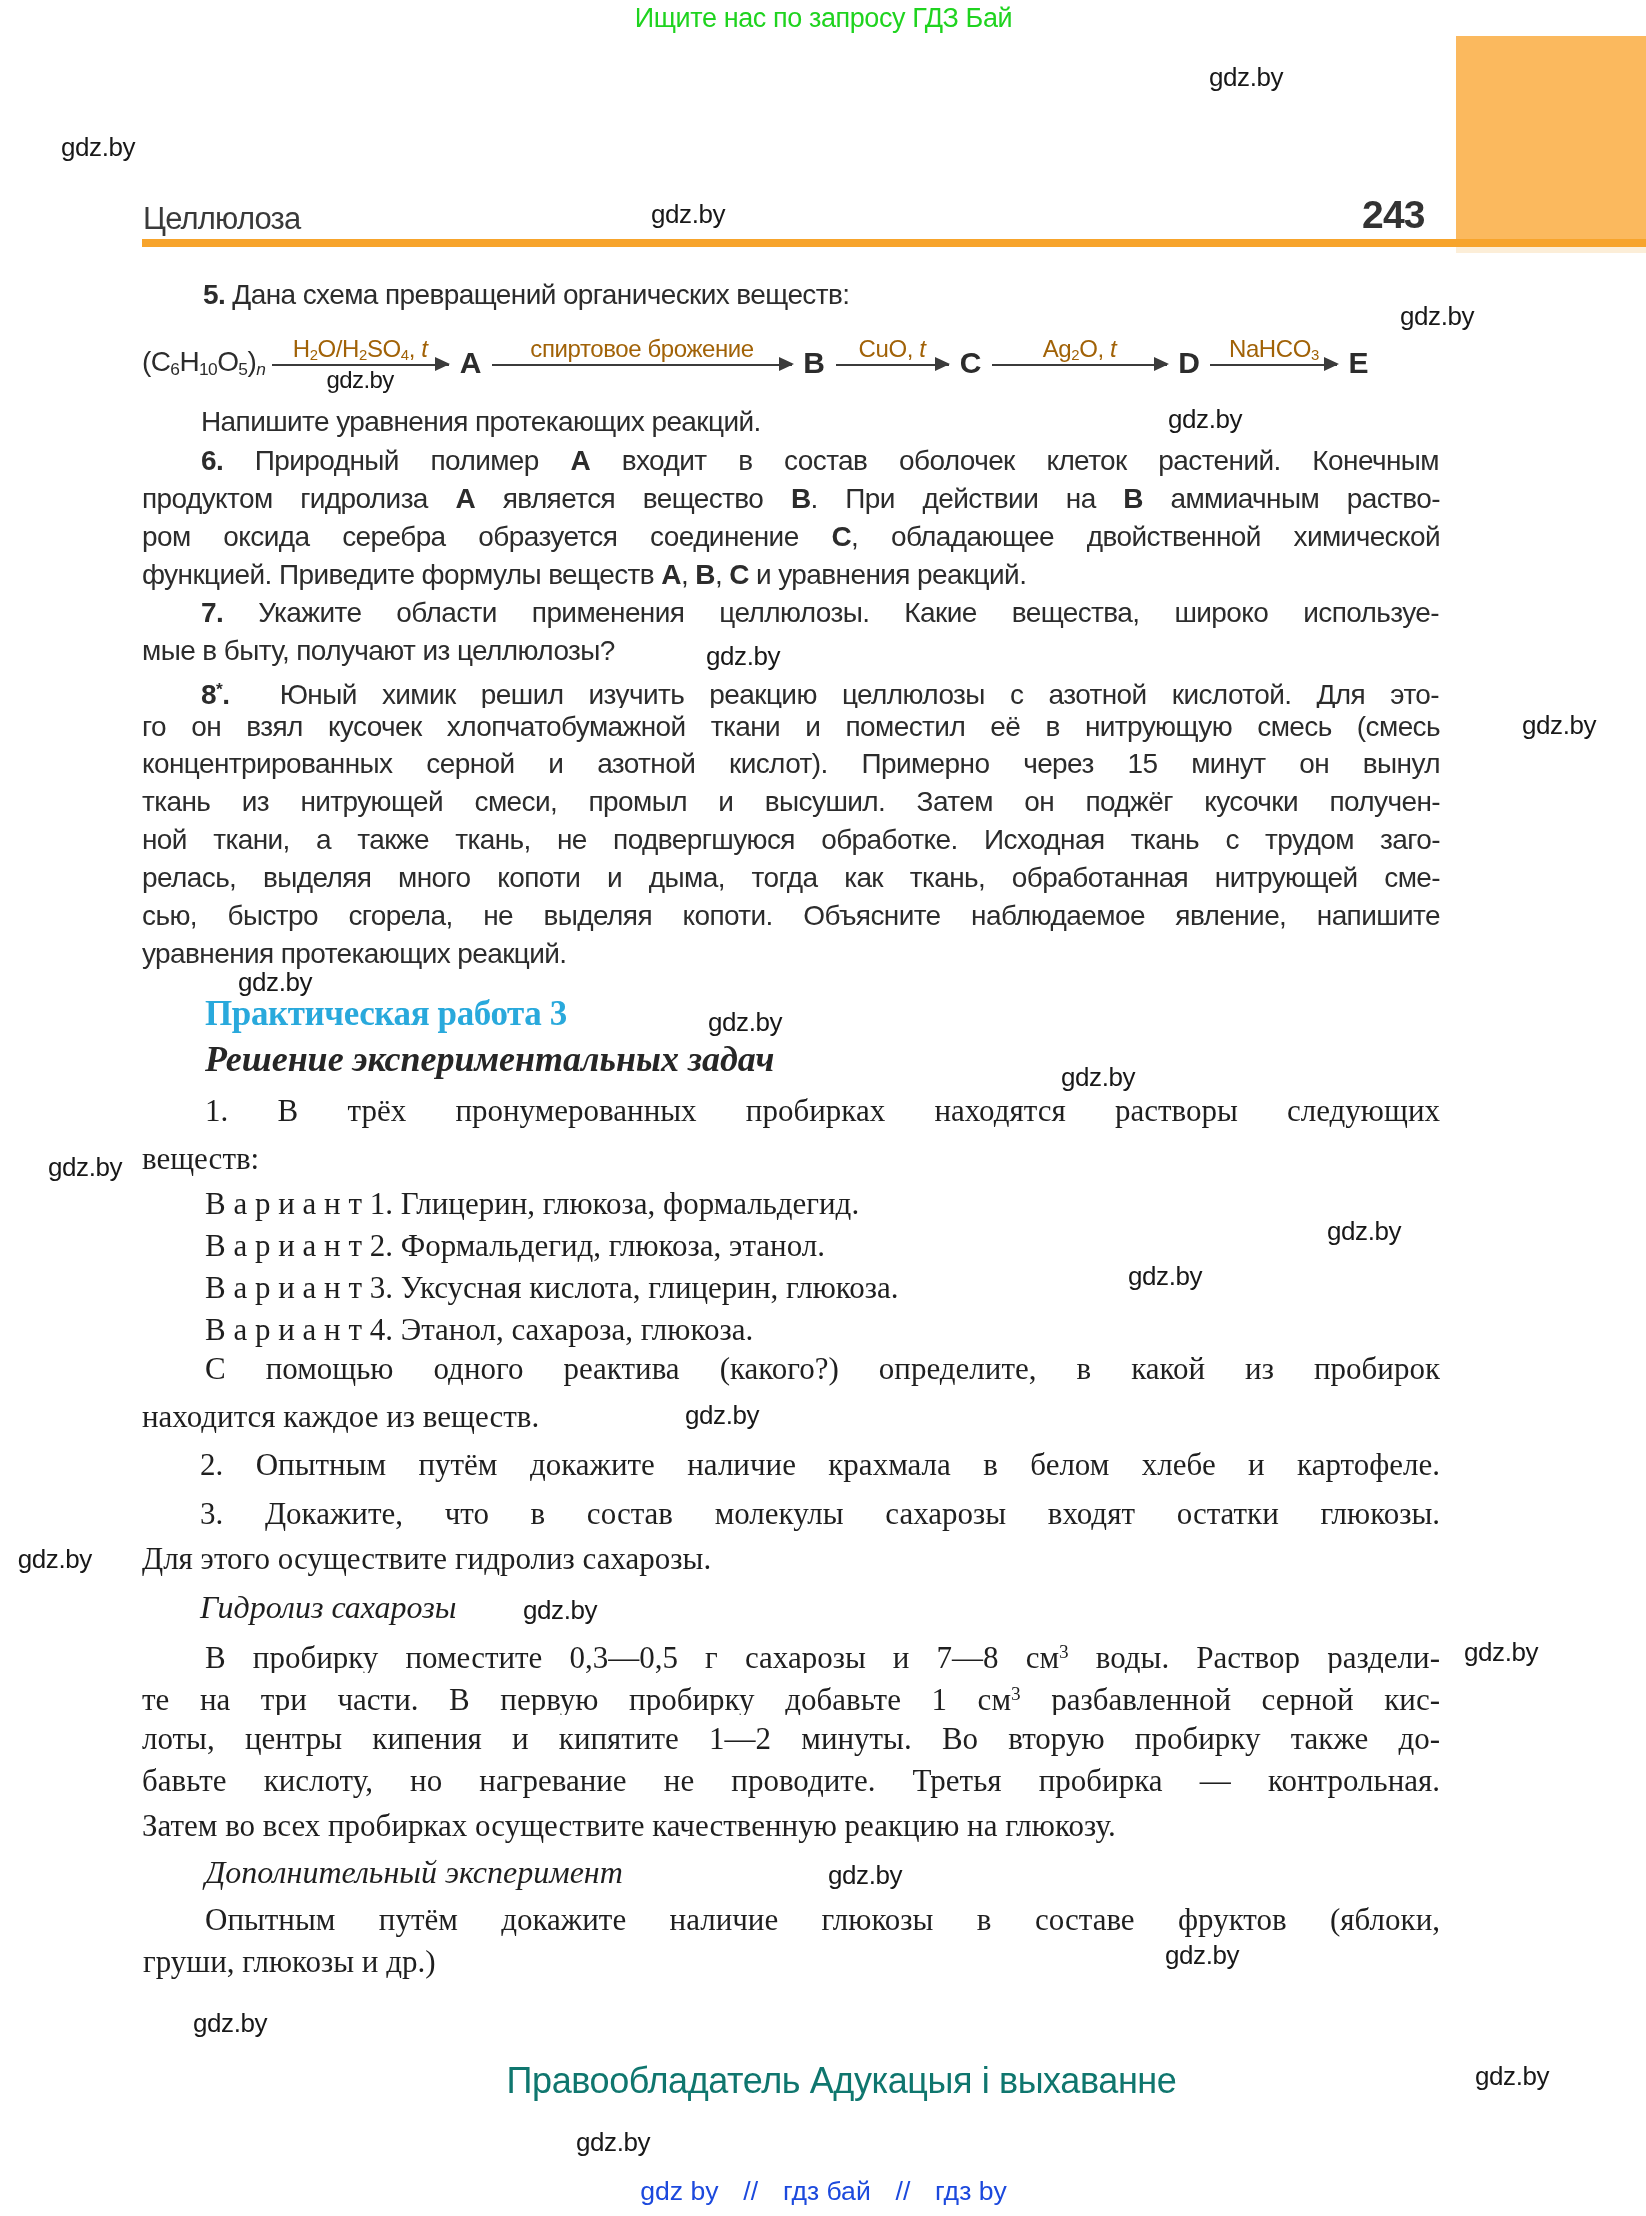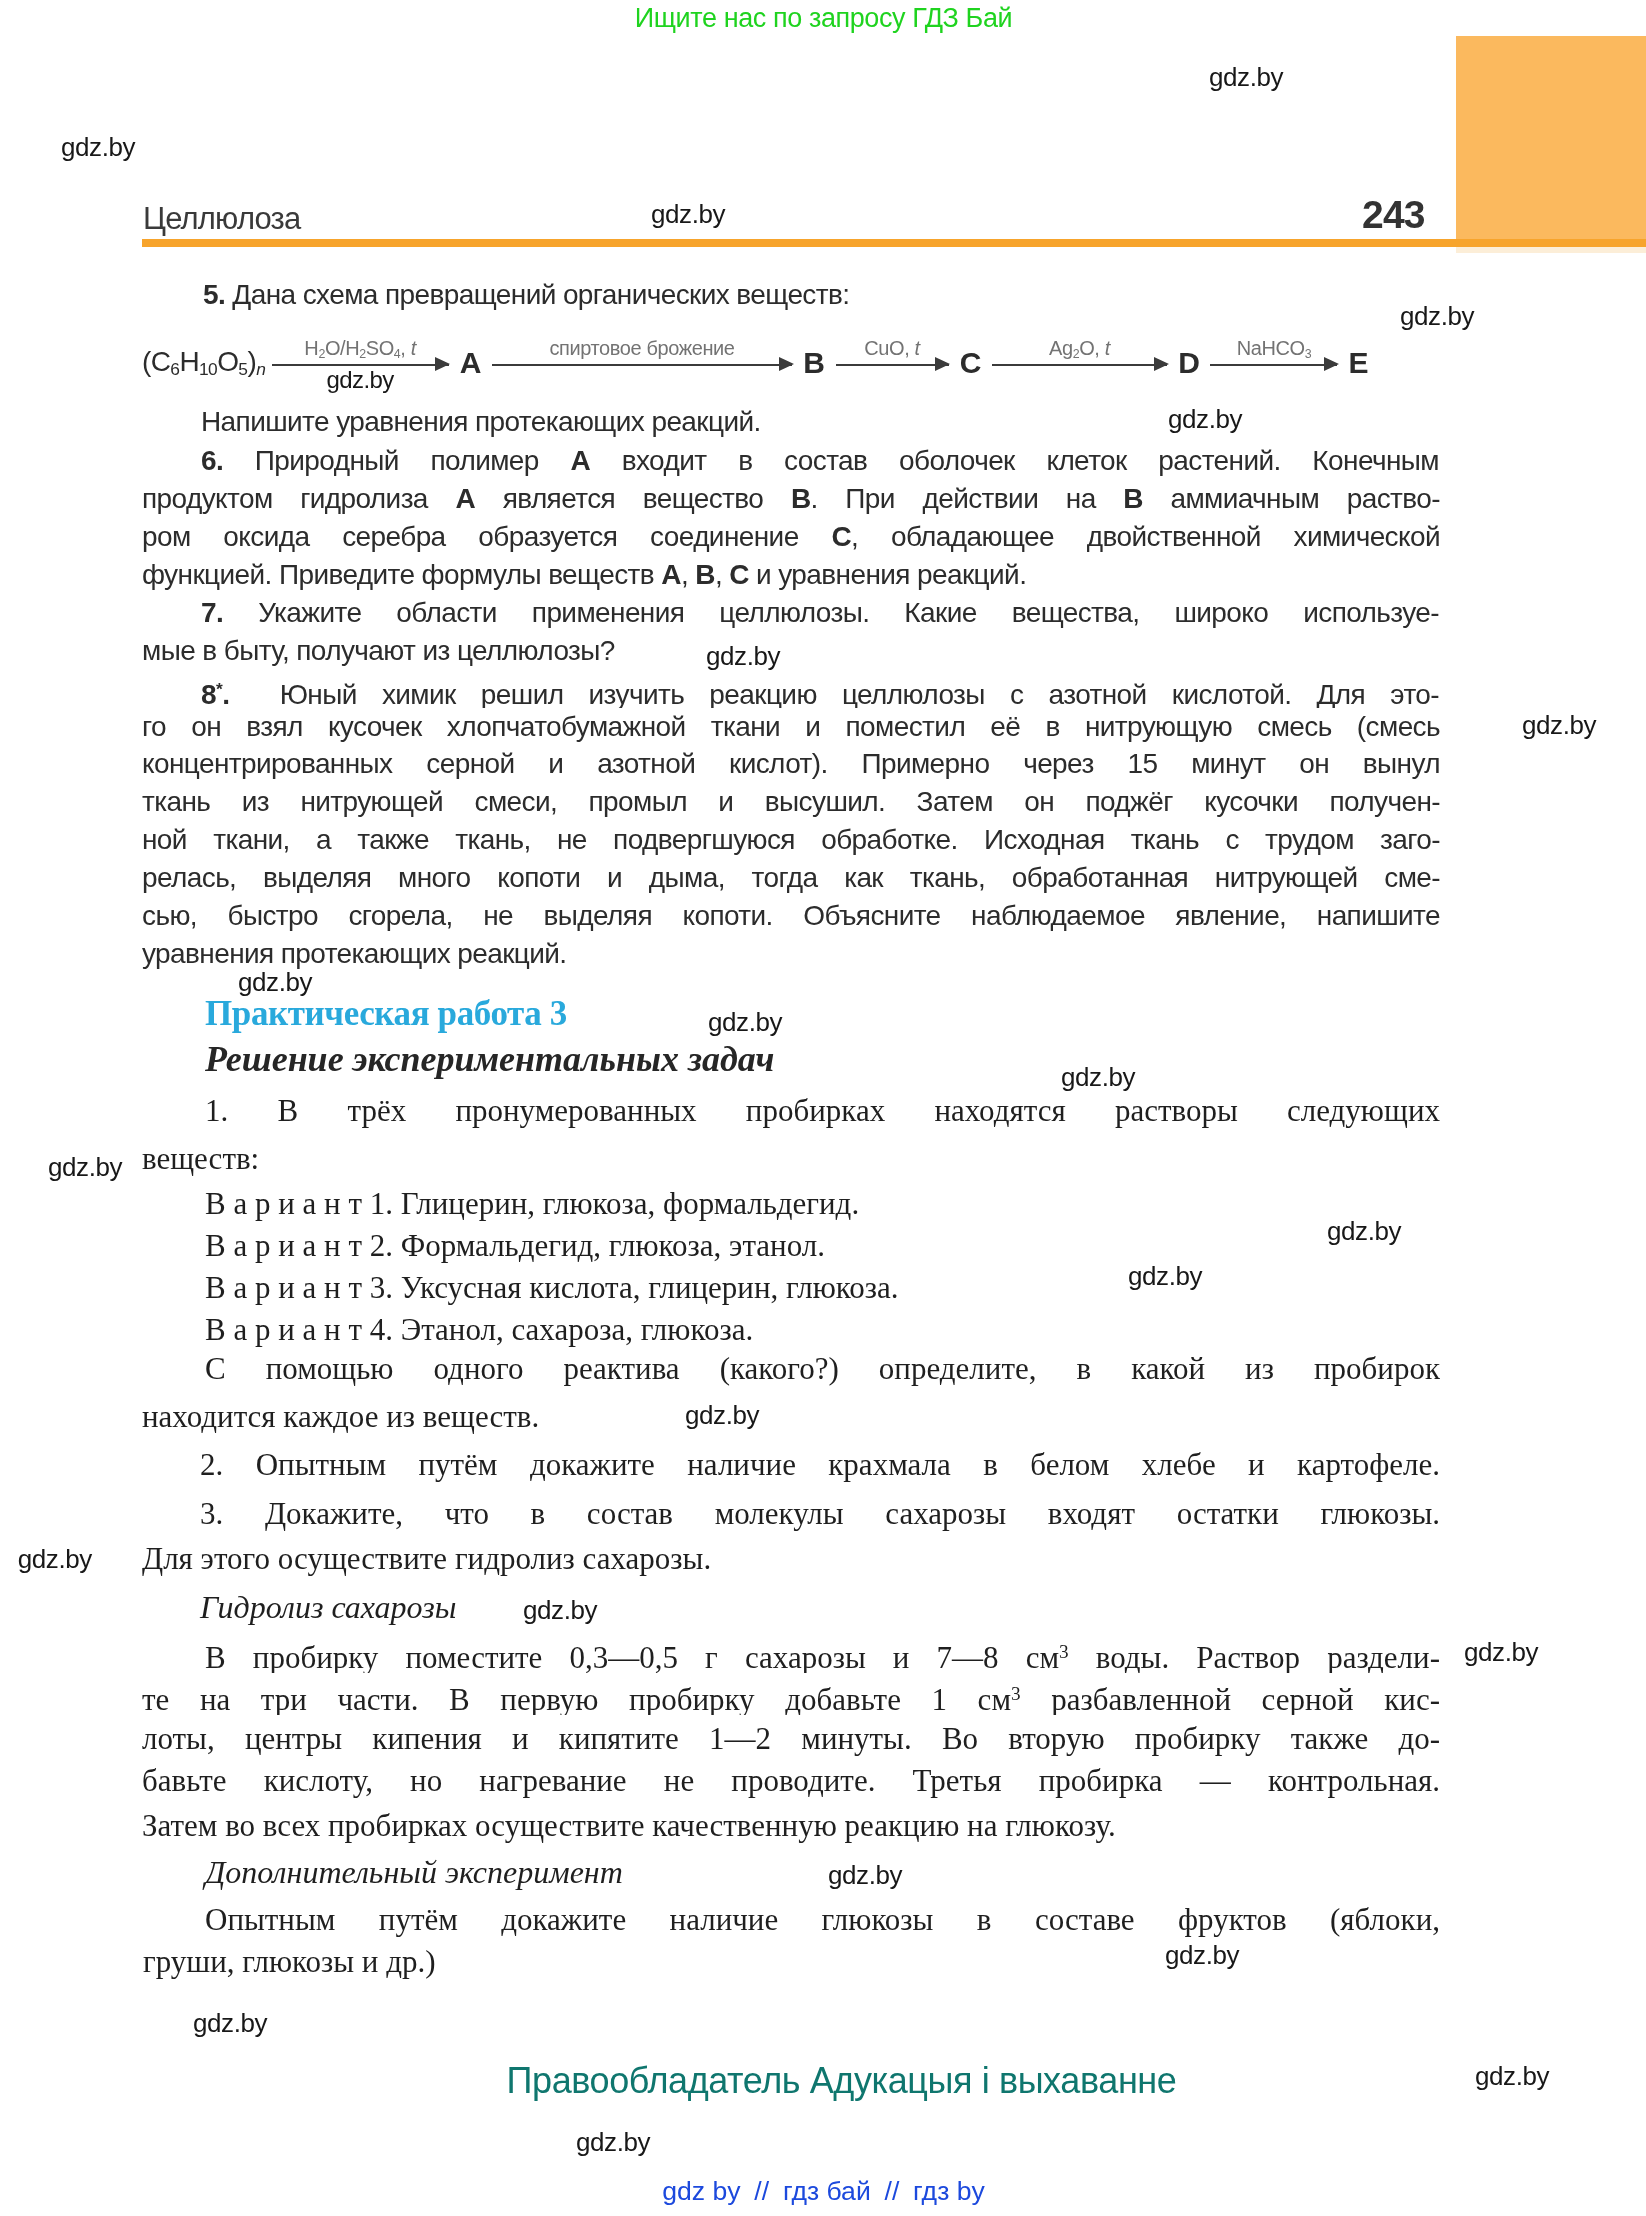--- a/index.html
+++ b/index.html
@@ -24,42 +24,42 @@
   .sansline.just{white-space:normal;text-align:justify;text-align-last:justify;overflow:hidden;}
   .sansline b, .product{font-weight:700;}
   sub{font-size:0.62em;vertical-align:-0.22em;}
   sup{font-size:0.62em;vertical-align:0.5em;}
   
   #scheme{position:absolute;left:142px;top:321px;width:1322px;height:84px;display:flex;
           align-items:center;font-size:28px;letter-spacing:-0.6px;text-align:center;}
   .reactant{white-space:nowrap;}
   .step{display:flex;align-items:center;}
   .arrowstack{display:flex;flex-direction:column;align-items:center;margin:0 6.4px;}
-  .alabel{font-size:20px;height:31px;line-height:31px;white-space:nowrap;letter-spacing:-0.4px;color:#737373;}
+  .alabel{font-size:24px;height:31px;line-height:31px;white-space:nowrap;letter-spacing:-0.4px;color:#a16207;}
   .aline{position:relative;width:100%;height:0;border-top:2.4px solid #3b3b3b;}
   .aline::after{content:"";position:absolute;right:-1.6px;top:-8.9px;width:0;height:0;
                 border-left:15.3px solid #3b3b3b;border-top:7.3px solid transparent;border-bottom:7.3px solid transparent;}
   .blabel{font-size:24px;height:27px;line-height:27px;white-space:nowrap;color:#181818;}
   .product{font-size:30px;margin:0 4.8px;white-space:nowrap;}
   
   .serifline{position:absolute;height:42px;line-height:42px;font-family:"Liberation Serif",serif;
              font-size:31px;color:#1f1f1f;white-space:nowrap;}
   .serifline.just{white-space:normal;text-align:justify;text-align-last:justify;overflow:hidden;}
   #practical-title{position:absolute;left:205px;top:994px;font-family:"Liberation Serif",serif;
                    font-weight:700;font-size:35px;color:#29a9dc;white-space:nowrap;letter-spacing:-0.4px;}
   #practical-subtitle{position:absolute;left:205px;top:1038px;font-family:"Liberation Serif",serif;
                       font-weight:700;font-style:italic;font-size:36px;color:#262626;white-space:nowrap;}
   .serif-sub{position:absolute;font-family:"Liberation Serif",serif;font-style:italic;
              font-size:32px;color:#1f1f1f;white-space:nowrap;}
   
   #copyright{position:absolute;left:0;top:2060px;width:1647px;text-align:center;
              font-size:36px;color:#0f766e;letter-spacing:-0.4px;margin-left:18px;}
   #footer-links{position:absolute;left:0;top:2176px;width:1647px;text-align:center;
                 font-size:26.6px;color:#1c49dd;}
-  .flink{color:#1c49dd;cursor:pointer;margin:0 0;}
+  .flink{color:#1c49dd;cursor:pointer;margin:0 11px;}
   .fsep{color:#1c49dd;margin:0 6.4px;}
 </style>
 </head>
 <body>
 
 <div id="page">
 
   <div id="banner">Ищите нас по запросу ГДЗ Бай</div>
 
   <div id="corner-block"></div>

